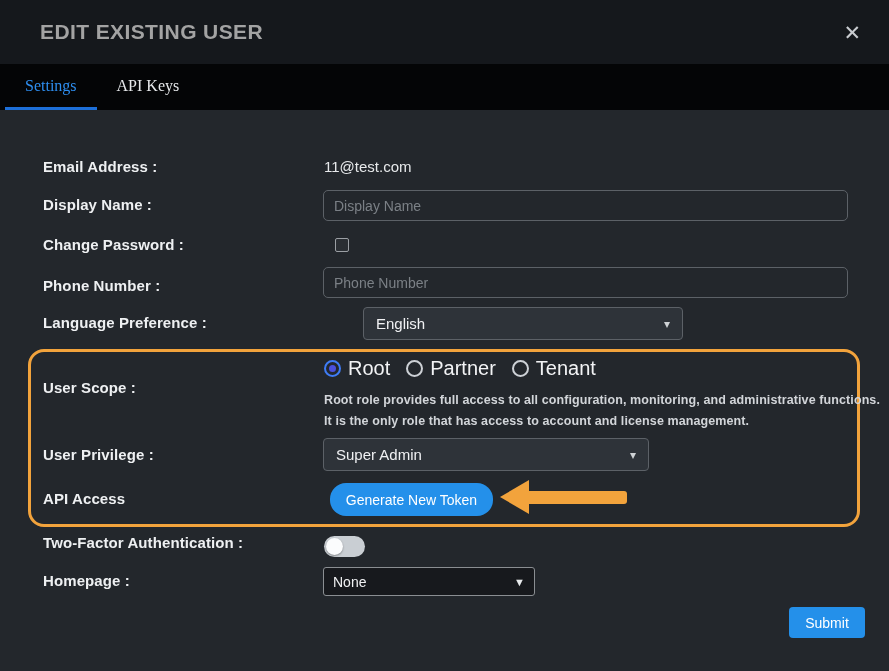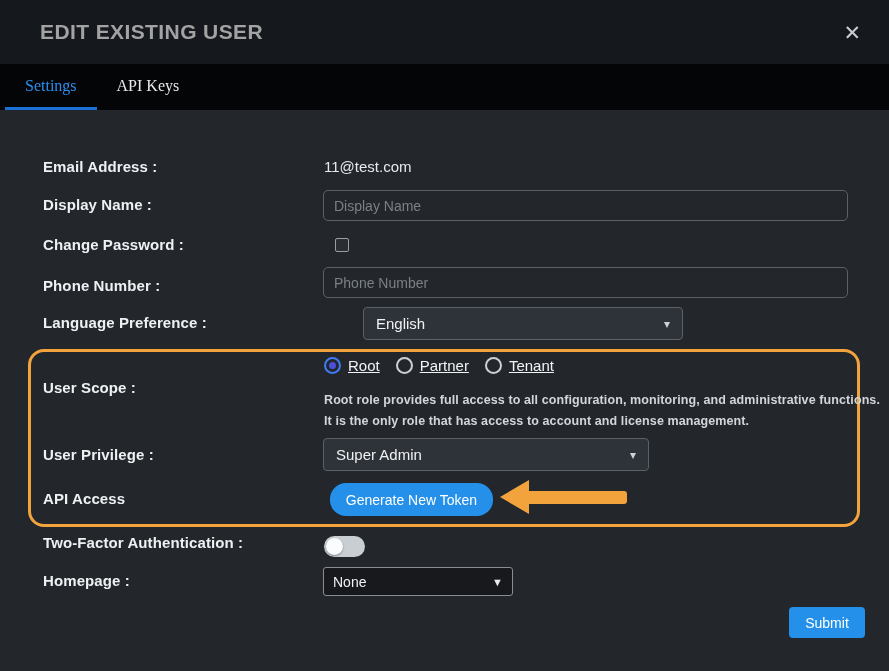--- a/index.html
+++ b/index.html
@@ -35,41 +35,41 @@
           font-size:15px;display:flex;align-items:center;justify-content:space-between;
           padding:0 12px;cursor:pointer;}
   .select .caret{color:#cfd2d5;font-size:12px;}
 
   
   .radios{display:flex;align-items:center;gap:16px;}
   .radio{display:flex;align-items:center;gap:7px;cursor:pointer;}
   .rb{width:17px;height:17px;border-radius:50%;border:2px solid #cdd1d6;background:transparent;position:relative;}
   .rb.sel{border-color:#3f7cf6;}
   .rb.sel::after{content:"";position:absolute;left:3px;top:3px;width:7px;height:7px;border-radius:50%;background:#4b50dd;}
-  .rlabel{color:#f2f3f5;font-size:15px;text-decoration:underline;}
+  .rlabel{color:#f2f3f5;font-size:20px;}
 
   .help{color:#d2d5d9;font-size:12.5px;font-weight:700;letter-spacing:.1px;}
 
   .token-btn{width:163px;height:33px;background:#2490ea;border:none;border-radius:16px;color:#ffffff;
              font-size:14px;cursor:pointer;}
 
   
   .hl-box{border:3px solid #f2a33c;border-radius:16px;pointer-events:none;}
   .arrow{width:127px;height:34px;pointer-events:none;}
   .arrow .head{position:absolute;left:0;top:0;width:0;height:0;
                border-top:17px solid transparent;border-bottom:17px solid transparent;
                border-right:29px solid #f2a33c;}
   .arrow .shaft{position:absolute;left:29px;top:11px;width:98px;height:13px;background:#f2a33c;border-radius:0 3px 3px 0;}
 
   
   .toggle{width:41px;height:21px;border-radius:11px;background:#c9ced3;position:relative;cursor:pointer;}
   .toggle .knob{position:absolute;left:2px;top:2px;width:17px;height:17px;border-radius:50%;background:#fbfcfd;
                 box-shadow:0 1px 2px rgba(0,0,0,.35);}
 
-  .hselect{width:190px;height:29px;background:#17191d;border:1px solid #8a8e92;border-radius:3px;color:#f0f1f3;
+  .hselect{width:212px;height:29px;background:#17191d;border:1px solid #8a8e92;border-radius:3px;color:#f0f1f3;
            font-size:14px;display:flex;align-items:center;justify-content:space-between;padding:0 9px;cursor:pointer;}
   .hselect .caret{font-size:11px;color:#e8eaec;}
 
   .submit-btn{width:76px;height:31px;background:#2490ea;border:none;border-radius:4px;color:#ffffff;
               font-size:14px;cursor:pointer;}
 </style>
 </head>
 <body>
 
 <div class="modal">

